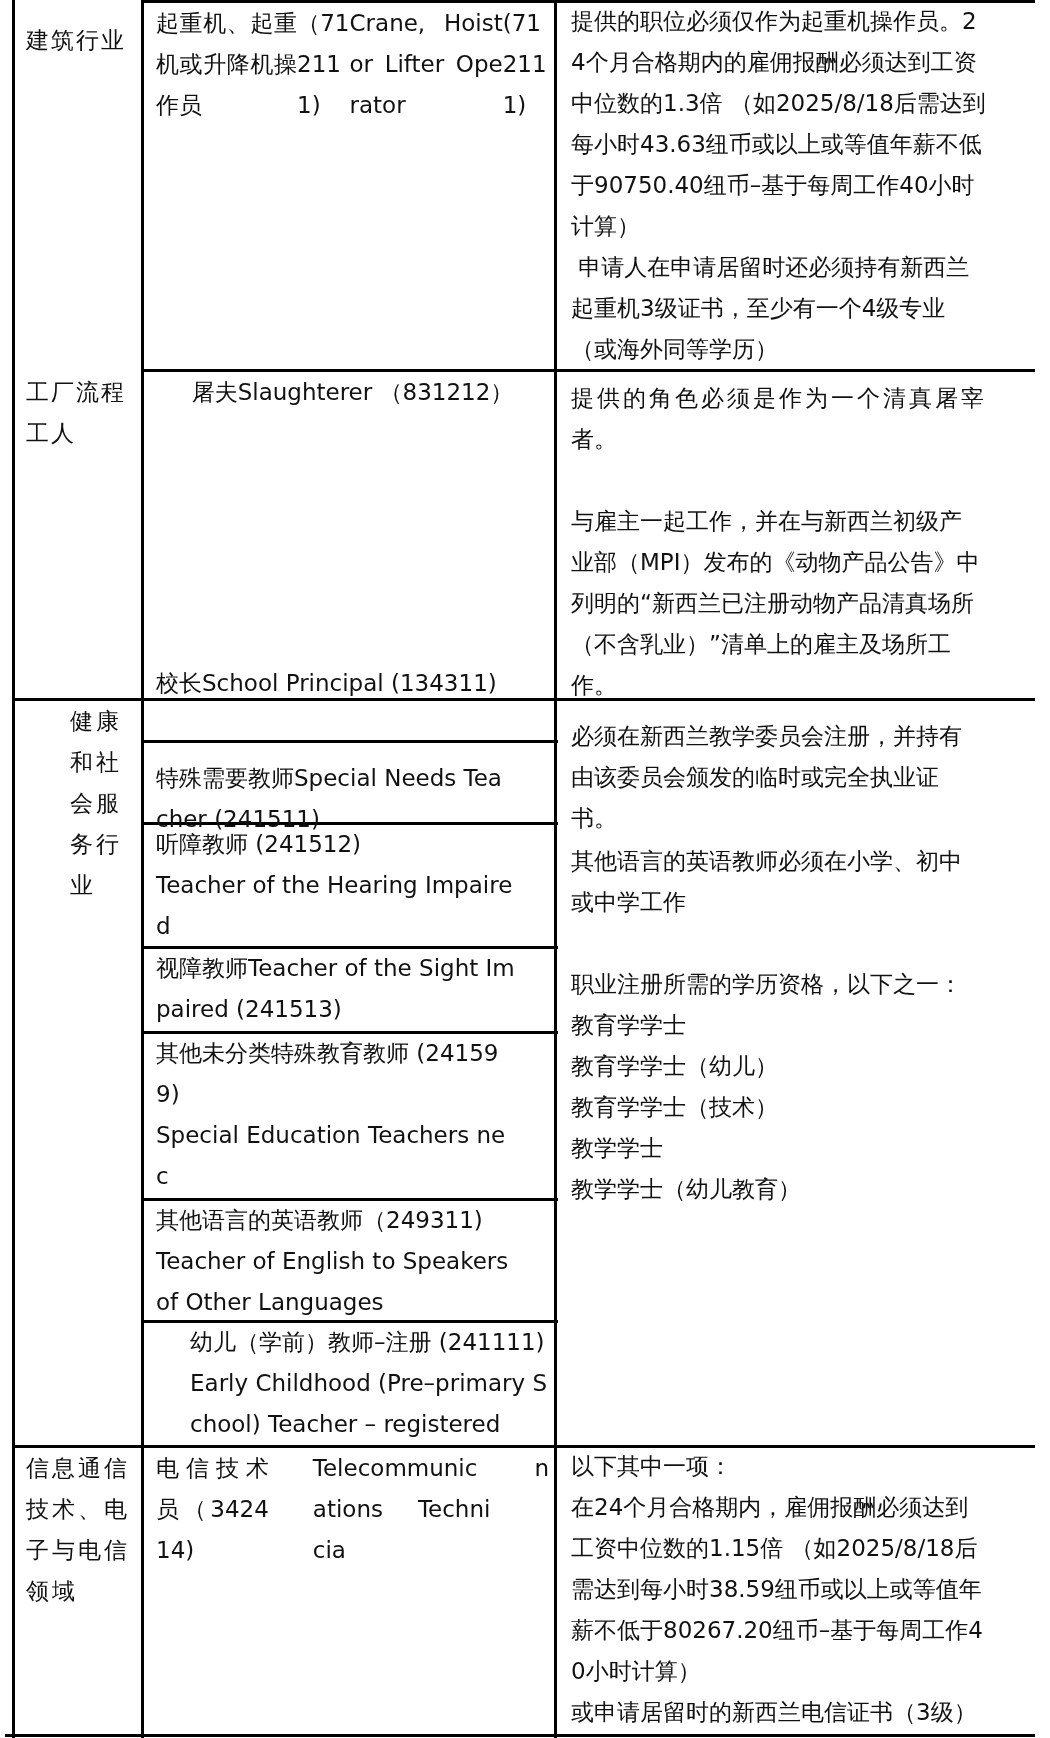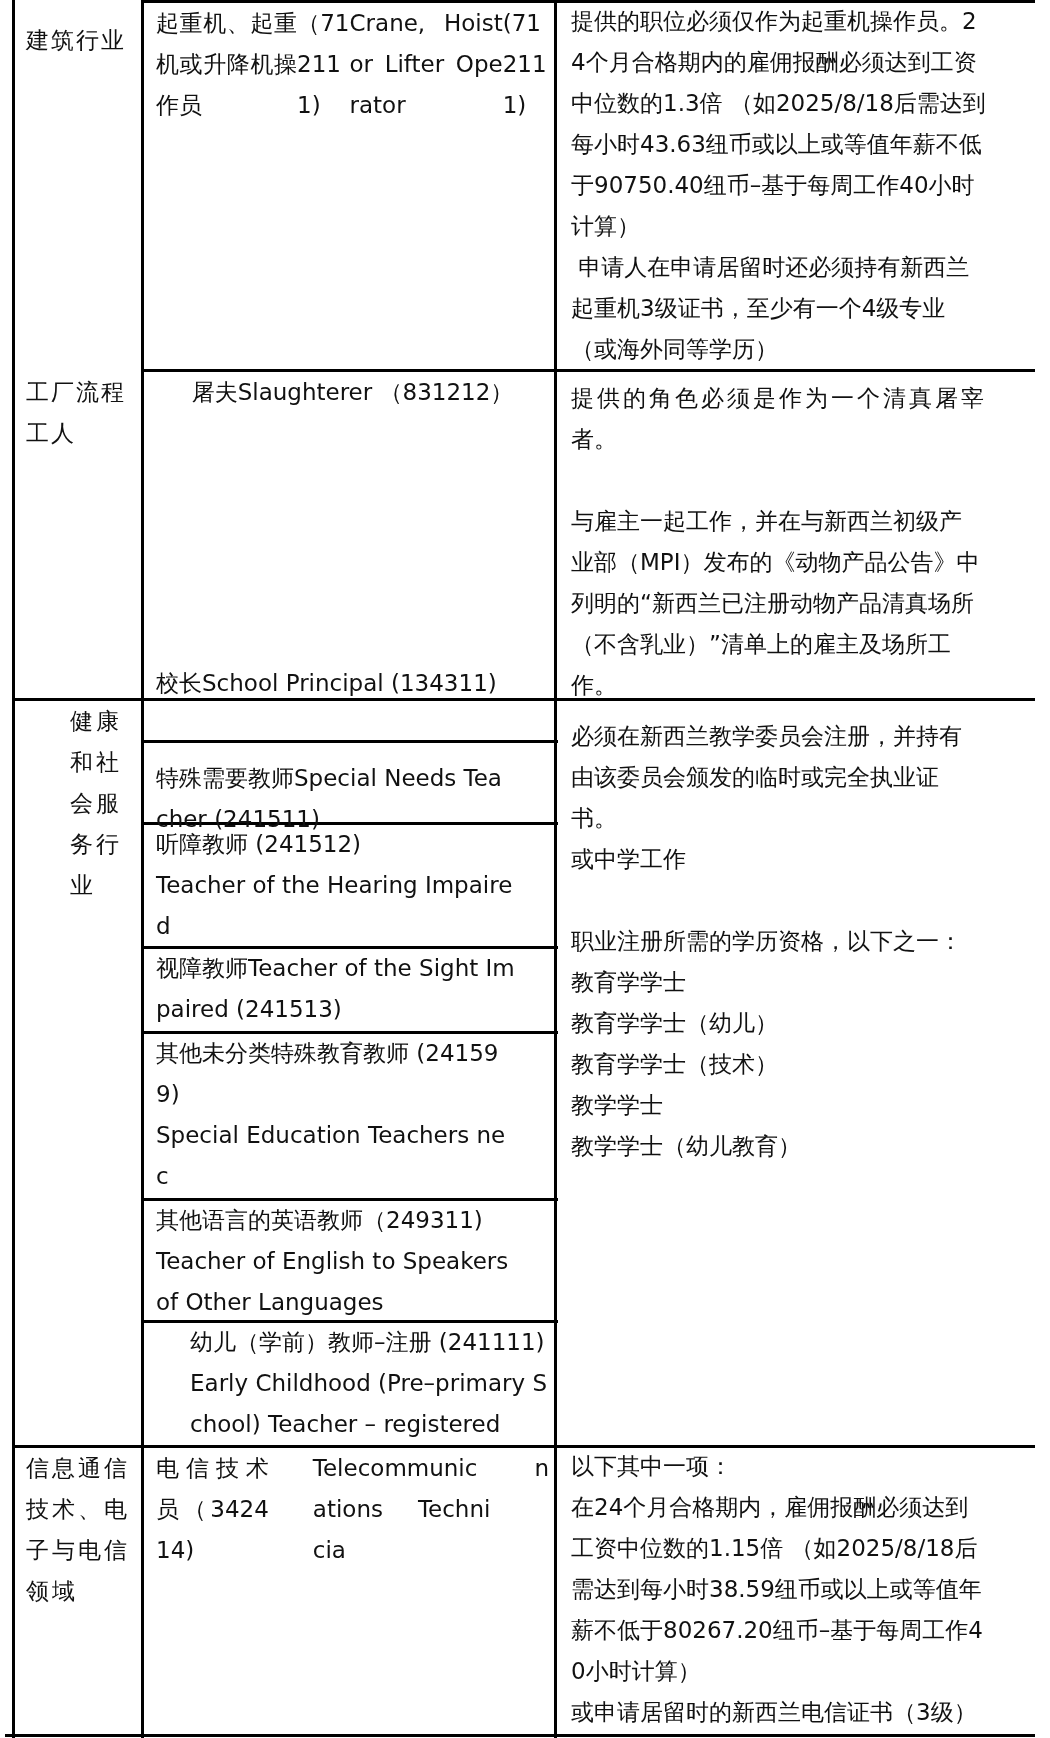--- a/index.html
+++ b/index.html
@@ -116,20 +116,21 @@
   </div>
   <div class="cell c2" style="top:1322px;margin-left:34px;">
     <span class="line">幼儿（学前）教师–注册 (241111)</span>
     <span class="line">Early Childhood (Pre–primary S</span>
     <span class="line">chool) Teacher – registered</span>
   </div>
   <div class="cell c3" style="top:716px;">
     <span class="line">必须在新西兰教学委员会注册，并持有</span>
     <span class="line">由该委员会颁发的临时或完全执业证</span>
     <span class="line">书。</span>
+    <span class="line" style="margin-top:2px;">其他语言的英语教师必须在小学、初中</span>
     <span class="line">或中学工作</span>
     <span class="line">&nbsp;</span>
     <span class="line">职业注册所需的学历资格，以下之一：</span>
     <span class="line">教育学学士</span>
     <span class="line">教育学学士（幼儿）</span>
     <span class="line">教育学学士（技术）</span>
     <span class="line">教学学士</span>
     <span class="line">教学学士（幼儿教育）</span>
   </div>
 

